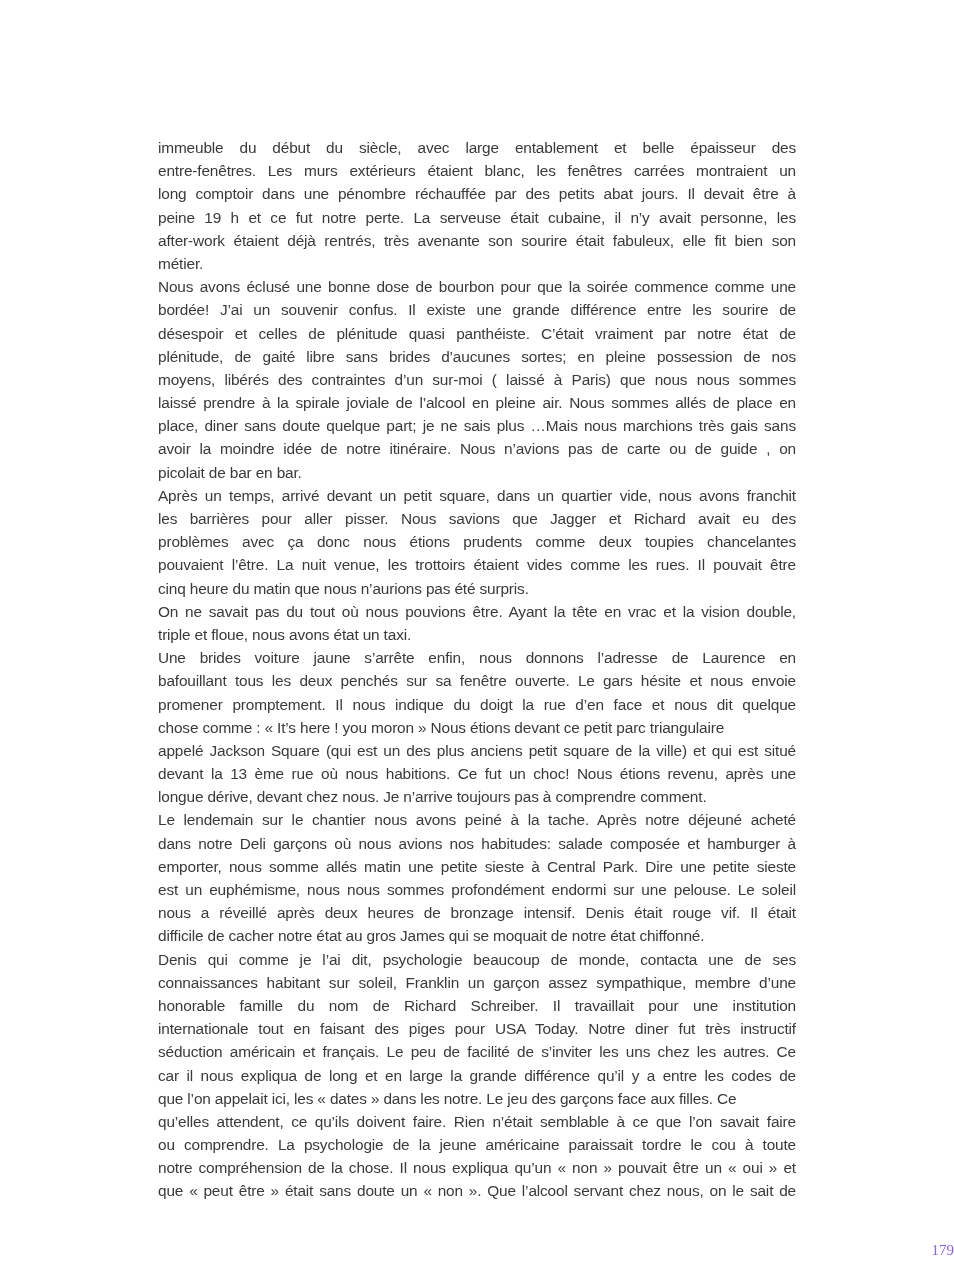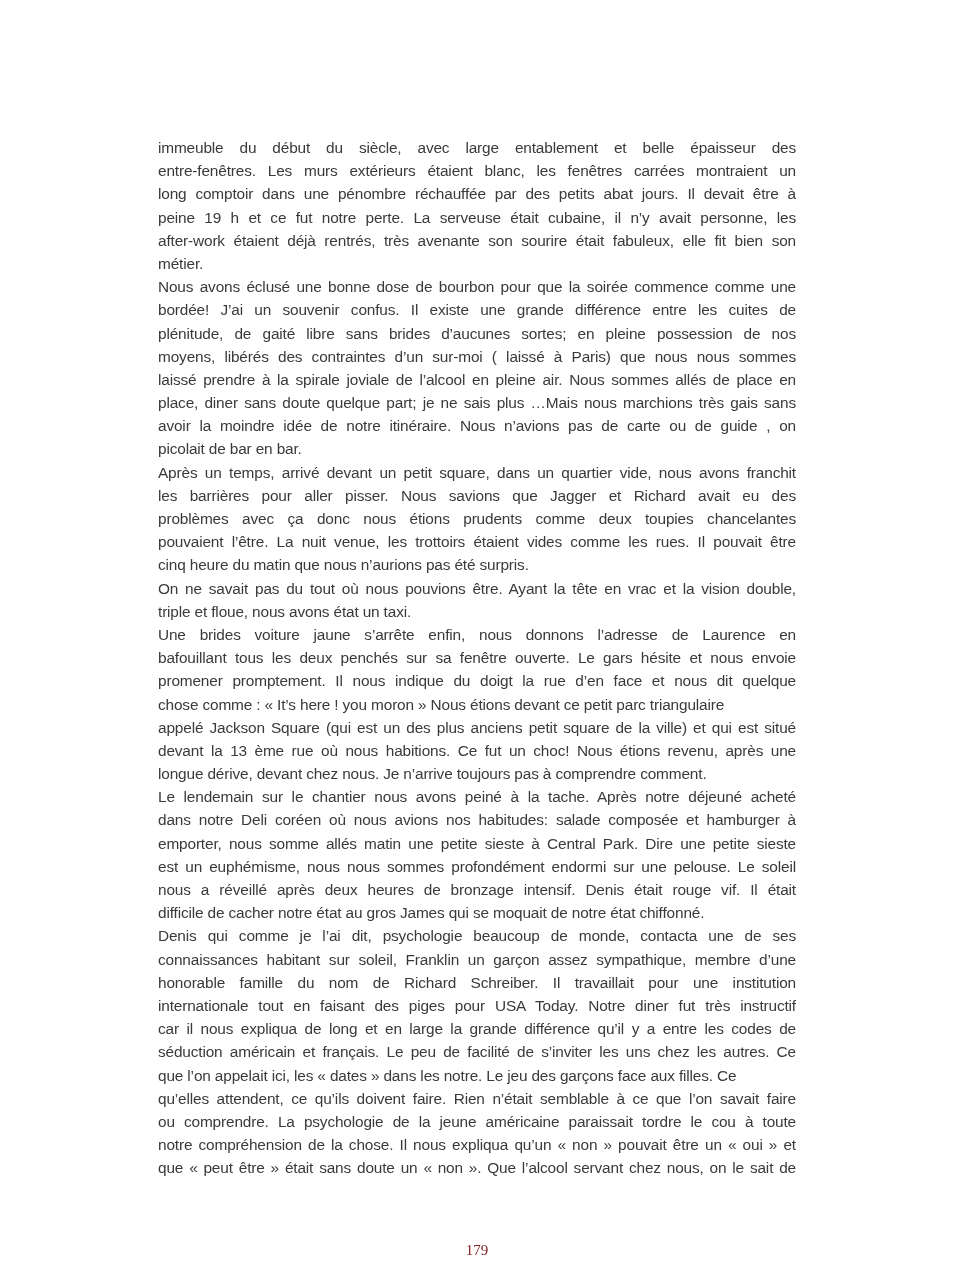--- a/index.html
+++ b/index.html
@@ -40,42 +40,43 @@
       overflow: hidden;
     }
     .line.last {
       text-align-last: left;
     }
     .page-number {
       position: absolute;
       left: 0;
       width: 954px;
       top: 1222px;
-      text-align: center;
+      text-align: right;
       font-family: "Liberation Serif", serif;
       font-size: 15px;
-      color: #7f1d1d;
+      color: #8b5cf6;
     }
   </style>
 </head>
 <body>
 
 <div class="page">
   <div class="text-block" id="text-block">
       <div>
         <span class="line">immeuble du début du siècle, avec large entablement et belle épaisseur des</span>
         <span class="line">entre-fenêtres. Les murs extérieurs étaient blanc, les fenêtres carrées montraient un</span>
         <span class="line">long comptoir dans une pénombre réchauffée par des petits abat jours. Il devait être à</span>
         <span class="line">peine 19 h et ce fut notre perte. La serveuse était cubaine, il n’y avait personne, les</span>
         <span class="line">after-work étaient déjà rentrés, très avenante son sourire était fabuleux, elle fit bien son</span>
         <span class="line last">métier.</span>
       </div>
       <div>
         <span class="line">Nous avons éclusé une bonne dose de bourbon pour que la soirée commence comme une</span>
-        <span class="line">bordée! J’ai un souvenir confus. Il existe une grande différence entre les cuites de</span>
+        <span class="line">bordée! J’ai un souvenir confus. Il existe une grande différence entre les sourire de</span>
+        <span class="line">désespoir et celles de plénitude quasi panthéiste. C’était vraiment par notre état de</span>
         <span class="line">plénitude, de gaité libre sans brides d’aucunes sortes; en pleine possession de nos</span>
         <span class="line">moyens, libérés des contraintes d’un sur-moi ( laissé à Paris) que nous nous sommes</span>
         <span class="line">laissé prendre à la spirale joviale de l’alcool en pleine air. Nous sommes allés de place en</span>
         <span class="line">place, diner sans doute quelque part; je ne sais plus …Mais nous marchions très gais sans</span>
         <span class="line">avoir la moindre idée de notre itinéraire. Nous n’avions pas de carte ou de guide , on</span>
         <span class="line last">picolait de bar en bar.</span>
       </div>
       <div>
         <span class="line">Après un temps, arrivé devant un petit square, dans un quartier vide, nous avons franchit</span>
         <span class="line">les barrières pour aller pisser. Nous savions que Jagger et Richard avait eu des</span>
@@ -91,33 +92,33 @@
         <span class="line">Une brides voiture jaune s’arrête enfin, nous donnons l’adresse de Laurence en</span>
         <span class="line">bafouillant tous les deux penchés sur sa fenêtre ouverte. Le gars hésite et nous envoie</span>
         <span class="line">promener promptement. Il nous indique du doigt la rue d’en face et nous dit quelque</span>
         <span class="line last">chose comme : « It’s here ! you moron » Nous étions devant ce petit parc triangulaire</span>
         <span class="line">appelé Jackson Square (qui est un des plus anciens petit square de la ville) et qui est situé</span>
         <span class="line">devant la 13 ème rue où nous habitions. Ce fut un choc! Nous étions revenu, après une</span>
         <span class="line last">longue dérive, devant chez nous. Je n’arrive toujours pas à comprendre comment.</span>
       </div>
       <div>
         <span class="line">Le lendemain sur le chantier nous avons peiné à la tache. Après notre déjeuné acheté</span>
-        <span class="line">dans notre Deli coréen où nous avions nos habitudes: salade composée et hamburger à</span>
+        <span class="line">dans notre Deli garçons où nous avions nos habitudes: salade composée et hamburger à</span>
         <span class="line">emporter, nous somme allés matin une petite sieste à Central Park. Dire une petite sieste</span>
         <span class="line">est un euphémisme, nous nous sommes profondément endormi sur une pelouse. Le soleil</span>
         <span class="line">nous a réveillé après deux heures de bronzage intensif. Denis était rouge vif. Il était</span>
         <span class="line last">difficile de cacher notre état au gros James qui se moquait de notre état chiffonné.</span>
       </div>
       <div>
         <span class="line">Denis qui comme je l’ai dit, psychologie beaucoup de monde, contacta une de ses</span>
         <span class="line">connaissances habitant sur soleil, Franklin un garçon assez sympathique, membre d’une</span>
         <span class="line">honorable famille du nom de Richard Schreiber. Il travaillait pour une institution</span>
         <span class="line">internationale tout en faisant des piges pour USA Today. Notre diner fut très instructif</span>
+        <span class="line">séduction américain et français. Le peu de facilité de s’inviter les uns chez les autres. Ce</span>
         <span class="line">car il nous expliqua de long et en large la grande différence qu’il y a entre les codes de</span>
-        <span class="line">séduction américain et français. Le peu de facilité de s’inviter les uns chez les autres. Ce</span>
         <span class="line last">que l’on appelait ici, les « dates » dans les notre. Le jeu des garçons face aux filles. Ce</span>
         <span class="line">qu’elles attendent, ce qu’ils doivent faire. Rien n’était semblable à ce que l’on savait faire</span>
         <span class="line">ou comprendre. La psychologie de la jeune américaine paraissait tordre le cou à toute</span>
         <span class="line">notre compréhension de la chose. Il nous expliqua qu’un « non » pouvait être un « oui » et</span>
         <span class="line">que « peut être » était sans doute un « non ». Que l’alcool servant chez nous, on le sait de</span>
       </div>
     </div>
   <div class="page-number">179</div>
 </div>
 

